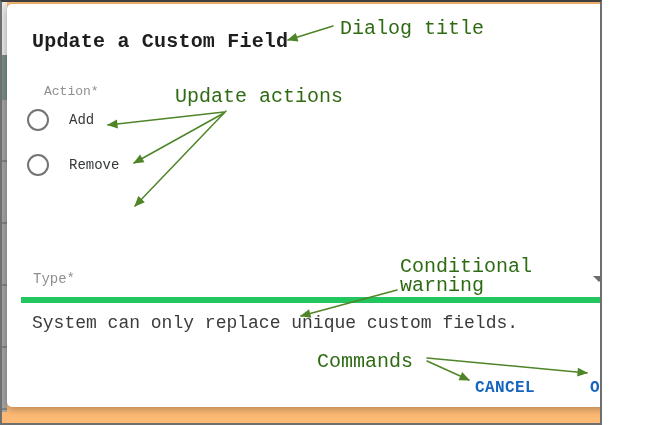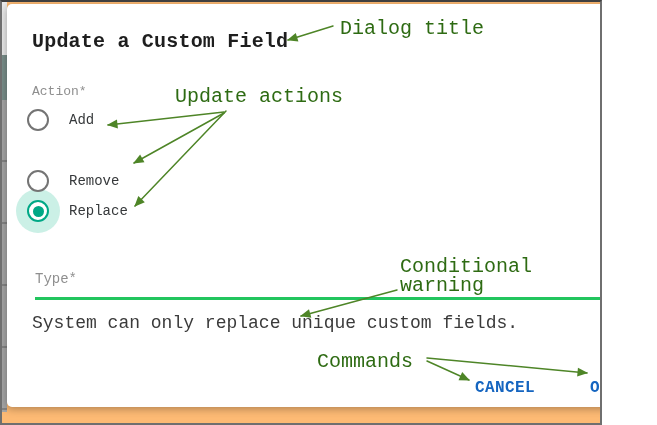--- a/index.html
+++ b/index.html
@@ -22,41 +22,41 @@
   .dialog{
     position:absolute;left:5px;top:2px;width:646px;height:403px;
     background:#fff;border-radius:5px;
     box-shadow:-1px 2px 8px rgba(0,0,0,.30);
     z-index:1;
   }
   .dialog-title{
     position:absolute;left:25px;top:26px;margin:0;
     font-size:20px;font-weight:700;color:#1e1e1e;letter-spacing:.2px;
   }
-  .field-label{font-size:13px;color:#8f8f8f;}
+  .field-label{font-size:13px;color:#8f8f8f;margin-left:12px;}
   .action-label{position:absolute;left:25px;top:80px;}
   
   .radio-row{position:absolute;left:20px;height:22px;display:flex;align-items:center;cursor:pointer;}
   .radio{
     position:relative;z-index:1;flex:0 0 auto;
     width:18px;height:18px;border:2px solid #747474;border-radius:50%;
     background:#fff;display:flex;align-items:center;justify-content:center;
     box-sizing:content-box;
   }
   .radio-row.selected .radio{border-color:#00a886;}
   .radio .dot{width:11px;height:11px;border-radius:50%;background:#00a886;}
   .halo{
     position:absolute;left:-11px;top:-11px;width:44px;height:44px;
     border-radius:50%;background:#cbf0e6;z-index:0;
   }
   .radio-label{margin-left:20px;font-size:14px;color:#36393b;position:relative;z-index:1;}
   
   .type-field{
-    position:absolute;left:28px;top:262px;width:592px;height:31px;
-    border-bottom:3px solid #22c55e;cursor:pointer;
+    position:absolute;left:14px;top:262px;width:592px;height:31px;
+    border-bottom:6px solid #22c55e;cursor:pointer;
   }
   .type-field .field-label{position:absolute;left:0;top:5px;font-size:14px;}
   .caret{
     position:absolute;right:8px;top:10px;width:0;height:0;
     border-left:6px solid transparent;border-right:6px solid transparent;
     border-top:6px solid #6e6e6e;
   }
   .warning{position:absolute;left:25px;top:309px;font-size:18px;color:#3b3b3b;}
   
   .text-btn{
@@ -89,32 +89,25 @@
 
     <h1 class="dialog-title">Update a Custom Field</h1>
 
     <div class="field-label action-label">Action*</div>
 
     <div class="radio-row" style="top:105px">
       <span class="radio"></span>
       <span class="radio-label">Add</span>
     </div>
 
-    <div class="radio-row" style="top:166px">
+    <div class="radio-row" style="top:150px">
       <span class="radio"></span>
       <span class="radio-label">Remove</span>
     </div>
 
-    <div class="radio-row selected" style="top:196px">
-      <span class="halo"></span>
-      <span class="radio">
-          <span class="dot"></span>
-        </span>
-      <span class="radio-label">Replace</span>
-    </div>
 
     <div class="type-field">
       <span class="field-label">Type*</span>
       <span class="caret"></span>
     </div>
 
     <div class="warning">System can only replace unique custom fields.</div>
 
     <button class="text-btn btn-cancel">CANCEL</button>
     <button class="text-btn btn-ok">OK</button>

